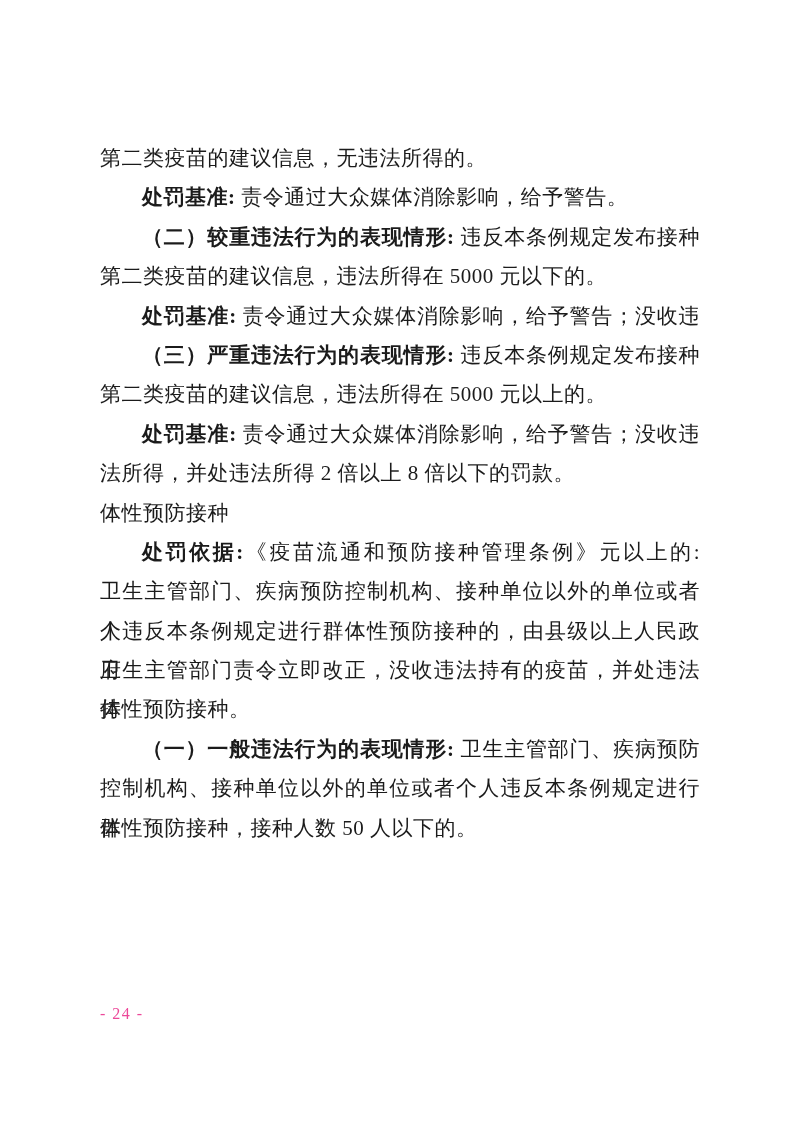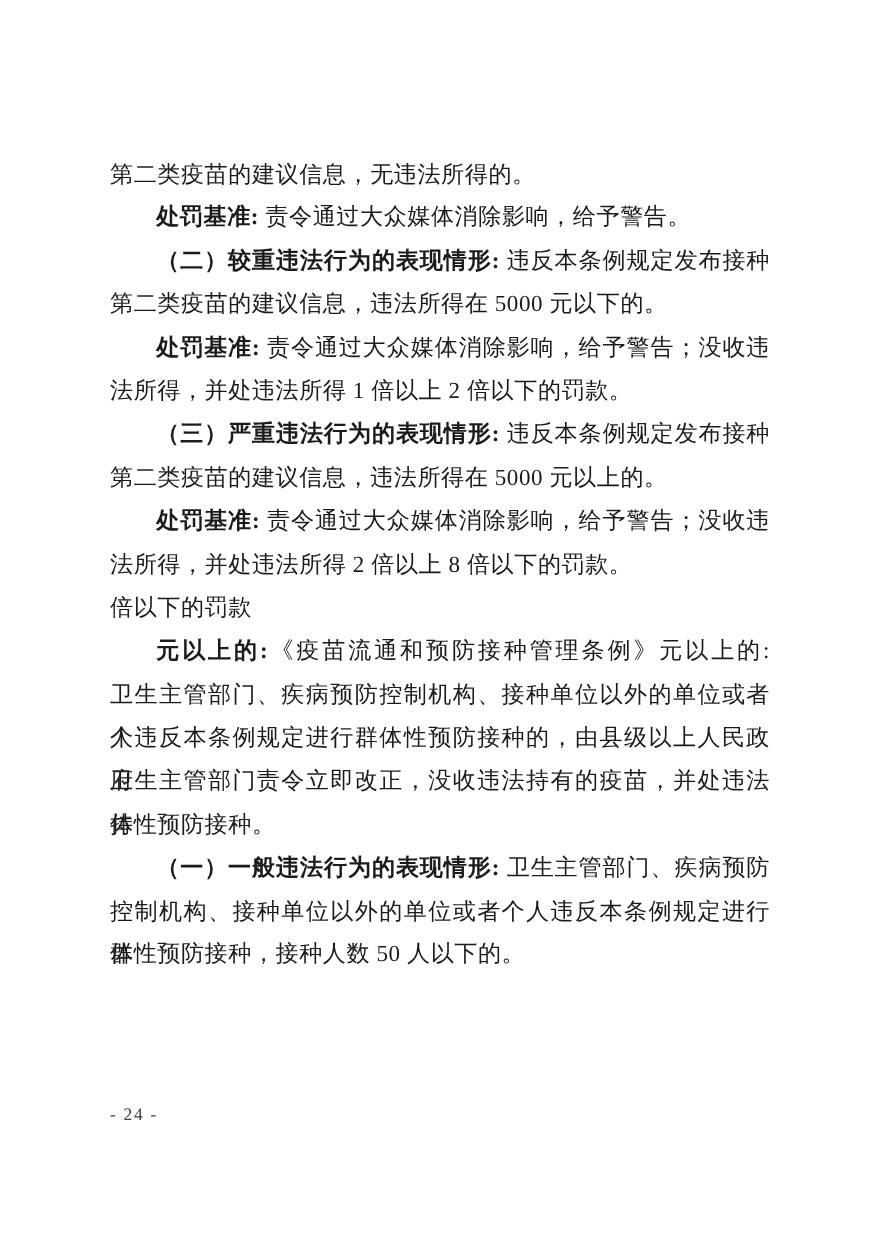--- a/index.html
+++ b/index.html
@@ -45,40 +45,39 @@
   }
   .seg.bold {
     font-weight: bold;
   }
   .page-number {
     position: absolute;
     left: 100px;
     top: 1005px;
     font-size: 16px;
     letter-spacing: 1.5px;
-    color: #404040;
+    color: #ec4899;
   }
 </style>
 </head>
 <body>
 
 <div class="page">
   <div class="textblock" id="textblock">
       <div class="line"><span class="seg">第二类疫苗的建议信息，无违法所得的。</span></div>
       <div class="line indent"><span class="seg bold">处罚基准:</span><span class="seg"> 责令通过大众媒体消除影响，给予警告。</span></div>
       <div class="line indent justify"><span class="seg bold">（二）较重违法行为的表现情形:</span><span class="seg"> 违反本条例规定发布接种</span></div>
       <div class="line"><span class="seg">第二类疫苗的建议信息，违法所得在 5000 元以下的。</span></div>
       <div class="line indent justify"><span class="seg bold">处罚基准:</span><span class="seg"> 责令通过大众媒体消除影响，给予警告；没收违</span></div>
-      <div class="line"><span class="seg">法所得，并处违法所得 1 倍以上 2 倍以下的罚款。</span></div>
       <div class="line indent justify"><span class="seg bold">（三）严重违法行为的表现情形:</span><span class="seg"> 违反本条例规定发布接种</span></div>
       <div class="line"><span class="seg">第二类疫苗的建议信息，违法所得在 5000 元以上的。</span></div>
       <div class="line indent justify"><span class="seg bold">处罚基准:</span><span class="seg"> 责令通过大众媒体消除影响，给予警告；没收违</span></div>
       <div class="line"><span class="seg">法所得，并处违法所得 2 倍以上 8 倍以下的罚款。</span></div>
-      <div class="line"><span class="seg">倍以下的罚款</span></div>
-      <div class="line indent justify"><span class="seg bold">元以上的:</span><span class="seg">《疫苗流通和预防接种管理条例》元以上的:</span></div>
+      <div class="line"><span class="seg">体性预防接种</span></div>
+      <div class="line indent justify"><span class="seg bold">处罚依据:</span><span class="seg">《疫苗流通和预防接种管理条例》元以上的:</span></div>
       <div class="line justify"><span class="seg">卫生主管部门、疾病预防控制机构、接种单位以外的单位或者个</span></div>
       <div class="line justify"><span class="seg">人违反本条例规定进行群体性预防接种的，由县级以上人民政府</span></div>
       <div class="line justify"><span class="seg">卫生主管部门责令立即改正，没收违法持有的疫苗，并处违法持</span></div>
       <div class="line"><span class="seg">体性预防接种。</span></div>
       <div class="line indent justify"><span class="seg bold">（一）一般违法行为的表现情形:</span><span class="seg"> 卫生主管部门、疾病预防</span></div>
       <div class="line justify"><span class="seg">控制机构、接种单位以外的单位或者个人违反本条例规定进行群</span></div>
       <div class="line"><span class="seg">体性预防接种，接种人数 50 人以下的。</span></div>
     </div>
   <div class="page-number">- 24 -</div>
 </div>

